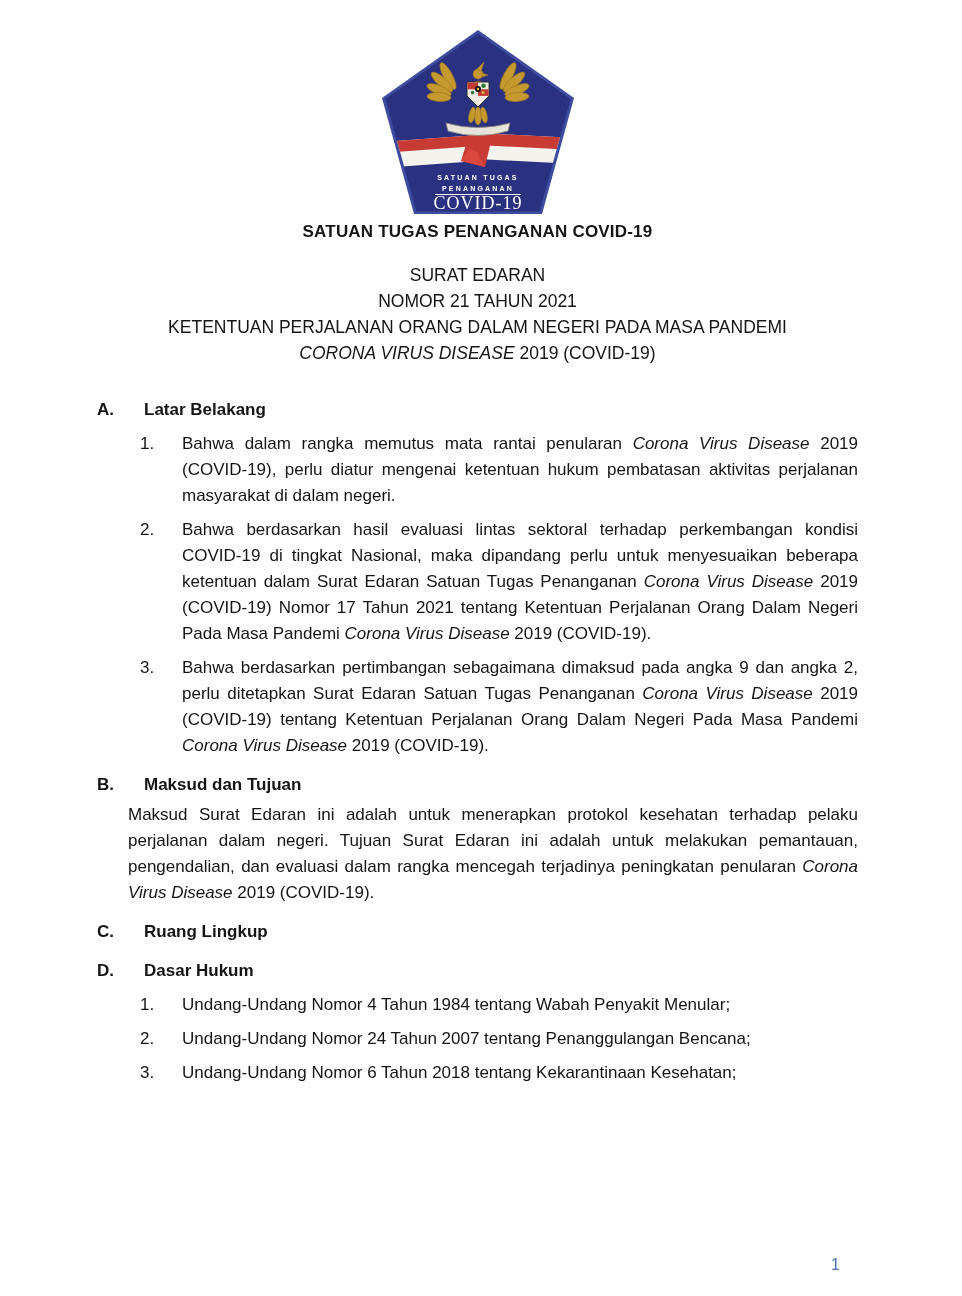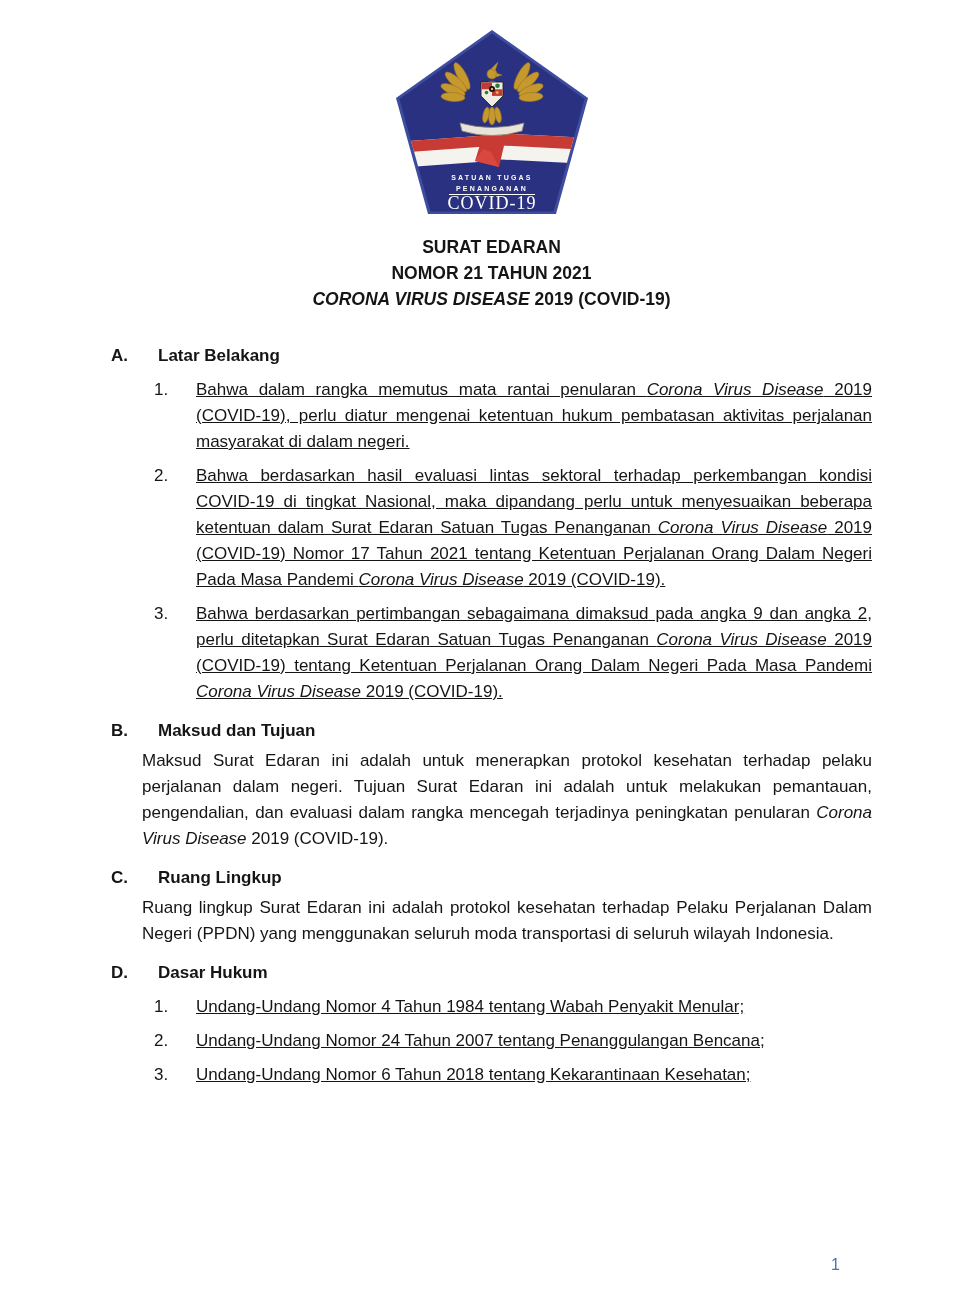--- a/index.html
+++ b/index.html
@@ -6,49 +6,49 @@
   .page{
     position:relative;
     width:962px;height:1296px;
     background:#ffffff;
     font-family:"Liberation Sans", sans-serif;
     color:#151515;
     overflow:hidden;
   }
   .doc{
     position:absolute;
-    left:111px; top:0;
+    left:97px; top:0;
     width:761px;
   }
   
   .logo-svg{display:block;margin:30px auto 0 auto;}
   
   .org-name{
     margin-top:8px;
     text-align:center;
     font-size:17px;line-height:20px;
     font-weight:bold;
     letter-spacing:.2px;
   }
   
   .title-block{
     margin-top:20px;
     text-align:center;
-    font-weight:bold;
+    font-weight:normal;
     font-size:17.5px;
     line-height:26px;
   }
   
   .sections{margin-top:31px;font-size:17px;line-height:26px;}
   .section{margin-top:13px;}
   .sec-head{display:flex;font-weight:bold;}
   .sec-head .letter{width:47px;flex:0 0 47px;}
   .item{display:flex;margin:8px 0 0 43px;}
   .item .num{width:42px;flex:0 0 42px;}
-  .item .body{flex:1;text-align:justify;text-decoration:underline;}
+  .item .body{flex:1;text-align:justify;}
   .para{margin:4px 0 0 31px;text-align:justify;}
   .it{font-style:italic;}
   
   .page-number{
     position:absolute;
     left:831px; top:1256px;
     color:#4A74B8;
     font-size:16px;
   }
 </style>
@@ -111,24 +111,26 @@
 
         <path d="M64,93 Q96,102 128,93 l-2,8 Q96,110 66,101 z" fill="#E8E4DA" stroke="#8A8577" stroke-width="0.8"></path>
       </g>
 
       <text x="96" y="150" text-anchor="middle" fill="#FFFFFF" font-family="Liberation Sans, sans-serif" font-weight="bold" font-size="7" letter-spacing="2.2">SATUAN TUGAS</text>
       <text x="96" y="161" text-anchor="middle" fill="#FFFFFF" font-family="Liberation Sans, sans-serif" font-weight="bold" font-size="7" letter-spacing="2.2">PENANGANAN</text>
       <line x1="53" y1="164.5" x2="139" y2="164.5" stroke="#FFFFFF" stroke-width="1.2"></line>
       <text x="96" y="179" text-anchor="middle" fill="#FFFFFF" font-family="Liberation Serif, serif" font-size="18" letter-spacing="1">COVID-19</text>
     </svg>
 
+    <div class="org-name">SATUAN TUGAS PENANGANAN COVID-19</div>
 
     <div class="title-block">
         <div class="title-line"><span>SURAT EDARAN</span></div>
         <div class="title-line"><span>NOMOR 21 TAHUN 2021</span></div>
+        <div class="title-line"><span>KETENTUAN PERJALANAN ORANG DALAM NEGERI PADA MASA PANDEMI</span></div>
         <div class="title-line"><span class="it">CORONA VIRUS DISEASE</span><span> 2019 (COVID-19)</span></div>
       </div>
 
     <div class="sections">
         <section class="section">
           <div class="sec-head">
             <span class="letter">A.</span>
             <span class="htext">Latar Belakang</span>
           </div>
           <div class="item">
@@ -149,21 +151,20 @@
             <span class="letter">B.</span>
             <span class="htext">Maksud dan Tujuan</span>
           </div>
           <div class="para"><span>Maksud Surat Edaran ini adalah untuk menerapkan protokol kesehatan terhadap pelaku perjalanan dalam negeri. Tujuan Surat Edaran ini adalah untuk melakukan pemantauan, pengendalian, dan evaluasi dalam rangka mencegah terjadinya peningkatan penularan </span><span class="it">Corona Virus Disease</span><span> 2019 (COVID-19).</span></div>
         </section>
         <section class="section">
           <div class="sec-head">
             <span class="letter">C.</span>
             <span class="htext">Ruang Lingkup</span>
           </div>
-          <div class="para"><span>Ruang lingkup Surat Edaran ini adalah protokol kesehatan terhadap Pelaku Perjalanan Dalam Negeri (PPDN) yang menggunakan seluruh moda transportasi di seluruh wilayah Indonesia.</span></div>
         </section>
         <section class="section">
           <div class="sec-head">
             <span class="letter">D.</span>
             <span class="htext">Dasar Hukum</span>
           </div>
           <div class="item">
             <span class="num">1.</span>
             <span class="body"><span>Undang-Undang Nomor 4 Tahun 1984 tentang Wabah Penyakit Menular;</span></span>
           </div>

